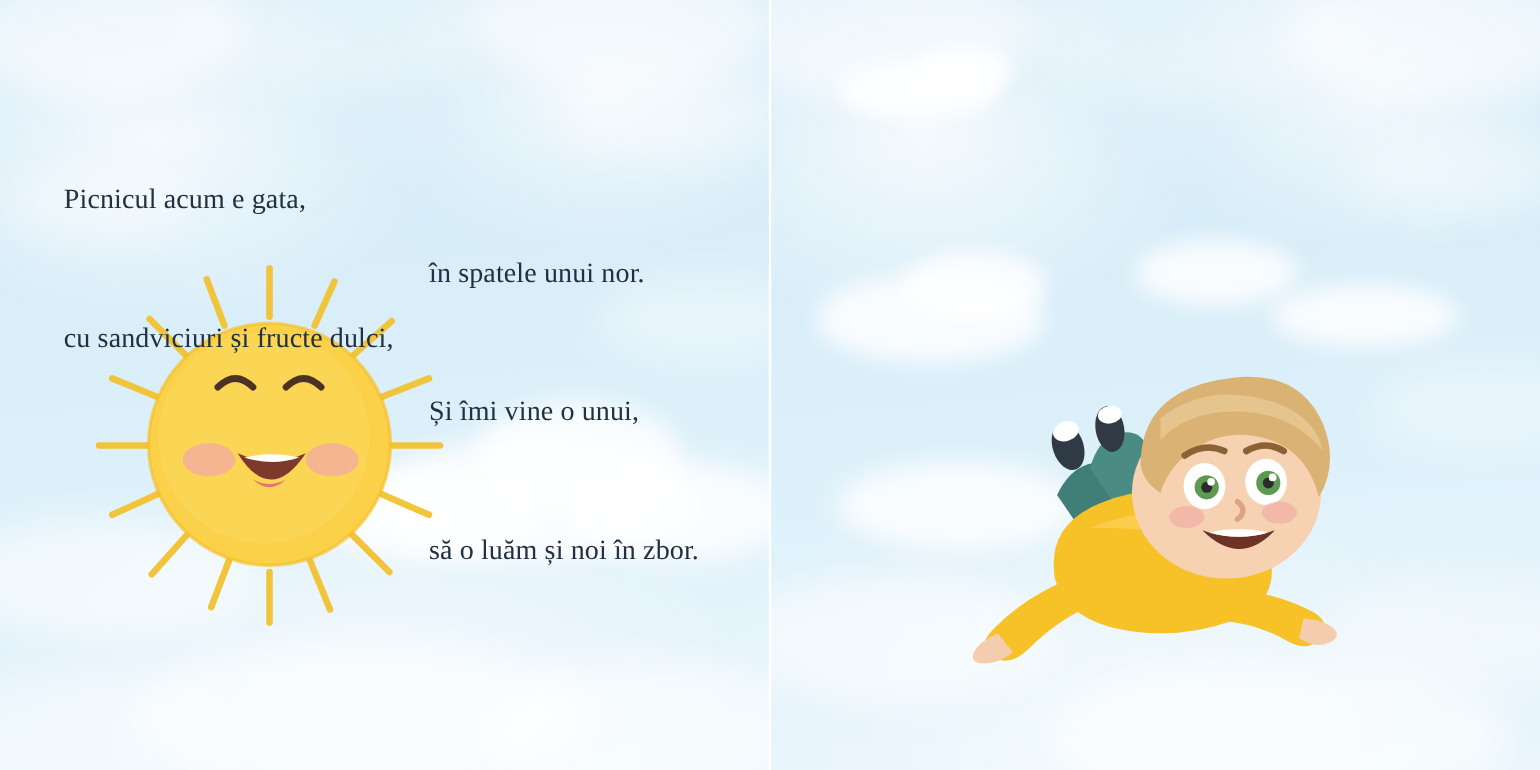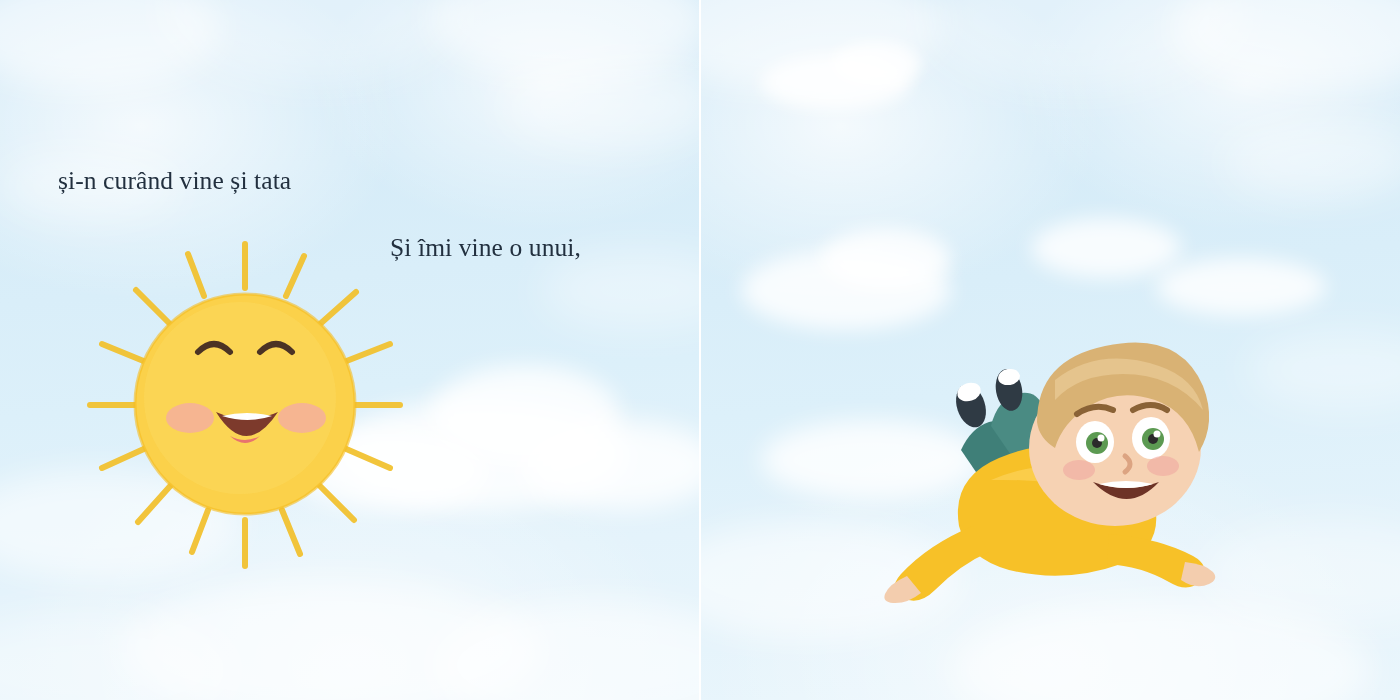--- a/index.html
+++ b/index.html
@@ -146,25 +146,28 @@
         <ellipse cx="110" cy="178" rx="24" ry="15" fill="#f4a9a6" opacity="0.75"></ellipse>
         <ellipse cx="222" cy="178" rx="24" ry="15" fill="#f4a9a6" opacity="0.75"></ellipse>
 
         <path d="M136 172 q30 48 62 0 q-31 14 -62 0 z" fill="#7d3a2c"></path>
         <path d="M142 176 q26 8 50 0 q-25 -6 -50 0 z" fill="#ffffff"></path>
         <path d="M150 196 q15 14 30 0 q-15 8 -30 0 z" fill="#e8736f"></path>
       </svg>
     </div>
 
     <div class="verse" id="verse-1">
-      <span class="line">și-n curând vine și tata</span>
+      <span class="line">Picnicul acum e gata,</span>
+      <span class="line">cu sandviciuri și fructe dulci,</span>
     </div>
 
     <div class="verse" id="verse-2">
+      <span class="line">în spatele unui nor.</span>
       <span class="line">Și îmi vine o unui,</span>
+      <span class="line">să o luăm și noi în zbor.</span>
     </div>
   </div>
 
   <div class="gutter"></div>
 
   <div class="half right">
     <div class="sky"></div>
 
     <div class="cloud soft" style="left:-60px; top:-40px; width:300px; height:130px;"></div>
     <div class="cloud faint" style="left:220px; top:-50px; width:320px; height:140px;"></div>

